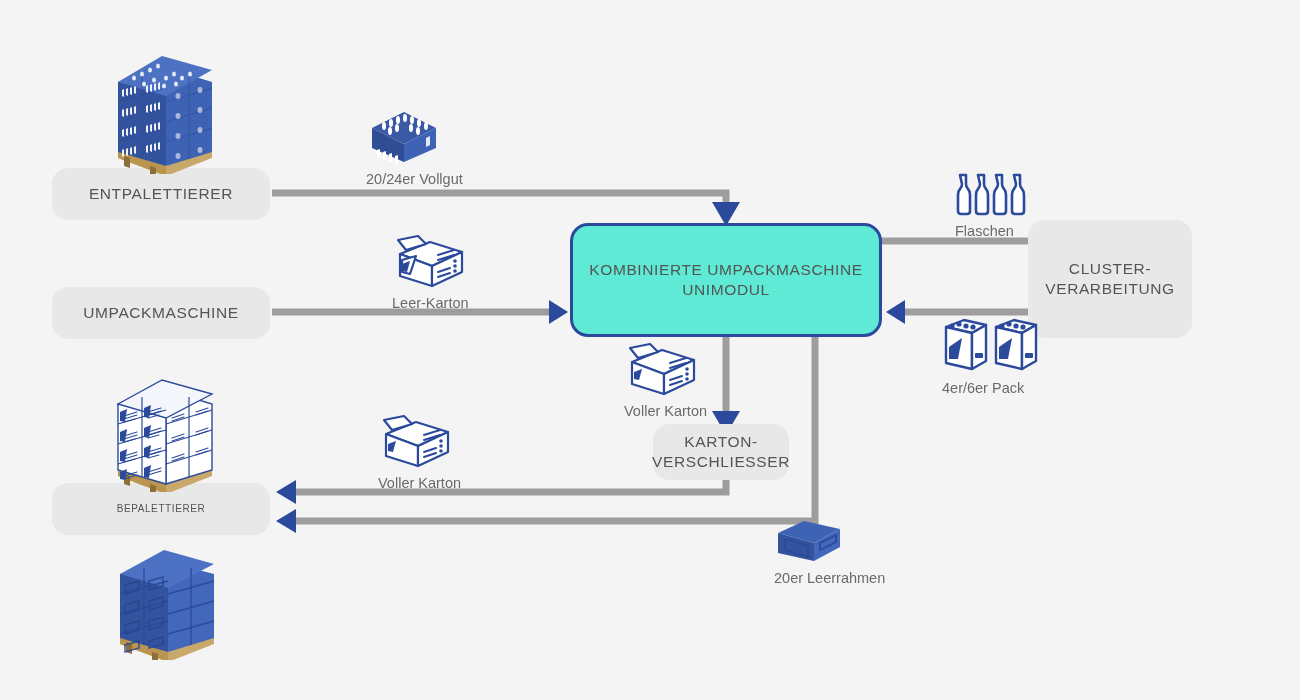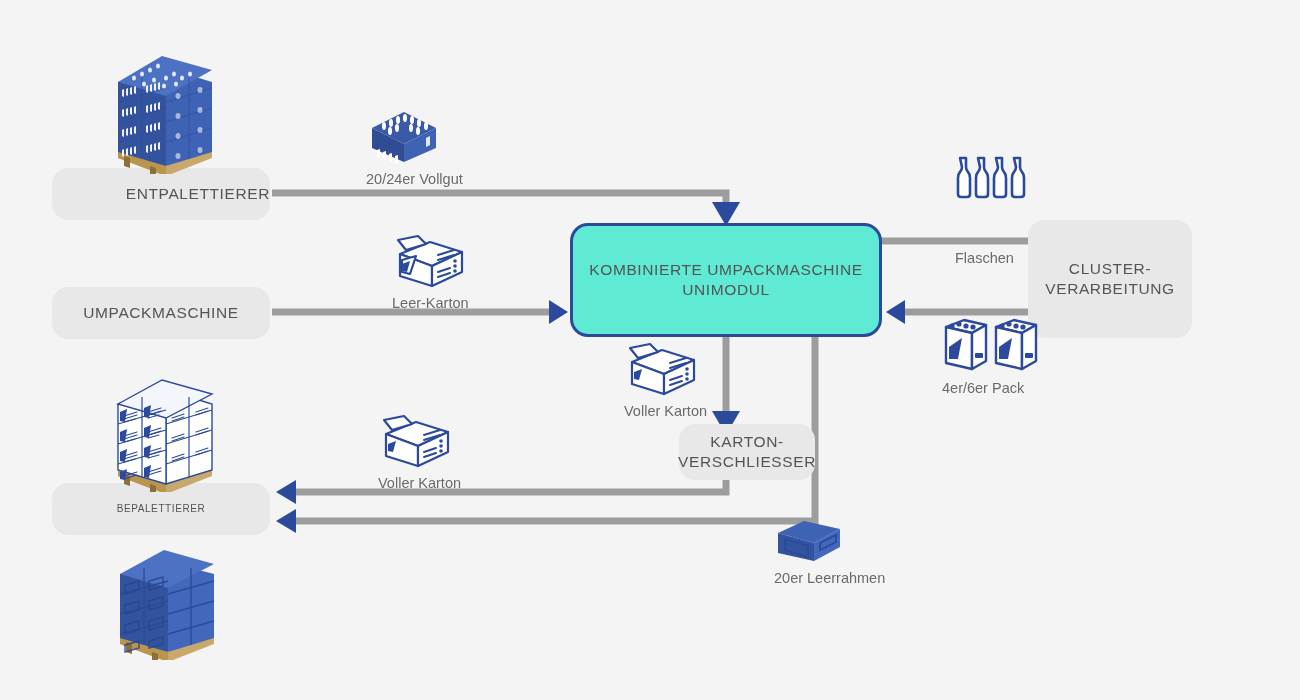--- a/index.html
+++ b/index.html
@@ -81,38 +81,38 @@
       <polygon points="726,226 712,202 740,202"></polygon>
       <polygon points="568,312 549,300 549,324"></polygon>
       <polygon points="1090,241 1071,229 1071,253"></polygon>
       <polygon points="886,312 905,300 905,324"></polygon>
       <polygon points="726,435 712,411 740,411"></polygon>
       <polygon points="276,492 296,480 296,504"></polygon>
       <polygon points="276,521 296,509 296,533"></polygon>
     </g>
   </svg>
 
-  <div class="node" style="left:52px; top:168px; width:218px; height:52px; font-size:15.5px;justify-content:flex-end;">
+  <div class="node" style="left:52px; top:168px; width:218px; height:52px; font-size:15.5px;">
     <span class="node-label">ENTPALETTIERER</span>
   </div>
 
   <div class="node" style="left:52px; top:287px; width:218px; height:52px; font-size:15.5px;">
     <span class="node-label">UMPACKMASCHINE</span>
   </div>
 
   <div class="node" style="left:52px; top:483px; width:218px; height:52px; font-size:10px;">
     <span class="node-label">BEPALETTIERER</span>
   </div>
 
   <div class="node primary" style="left:570px; top:223px; width:312px; height:114px; font-size:15.5px;">
     <span class="node-label">KOMBINIERTE UMPACKMASCHINE
 UNIMODUL</span>
   </div>
 
-  <div class="node" style="left:679px; top:424px; width:136px; height:56px; font-size:15.5px;">
+  <div class="node" style="left:653px; top:424px; width:136px; height:56px; font-size:15.5px;">
     <span class="node-label">KARTON-
 VERSCHLIESSER</span>
   </div>
 
   <div class="node" style="left:1028px; top:220px; width:164px; height:118px; font-size:15.5px;">
     <span class="node-label">CLUSTER-
 VERARBEITUNG</span>
   </div>
 
   <div class="iconitem" style="left:366px; top:106px;">
@@ -160,21 +160,21 @@
       <g fill="#2b4a9b">
         <circle cx="63" cy="27" r="1.8"></circle>
           <circle cx="63" cy="32" r="1.8"></circle>
           <circle cx="63" cy="37" r="1.8"></circle>
         <polygon points="10,30 18,27 15,38 10,37"></polygon>
       </g>
     </svg>
     <span class="cap">Leer-Karton</span>
   </div>
 
-  <div class="iconitem" style="left:955px; top:153px;gap:44px;">
+  <div class="iconitem" style="left:955px; top:170px;">
     <svg width="74" height="50" viewBox="0 0 74 50">
       <g fill="#ffffff" stroke="#2b4a9b" stroke-width="2.6" stroke-linejoin="round">
         <path d="M5,5 h6 v9 q0,3 2,5 q2,2 2,6 v16 q0,3 -3,3 h-6 q-3,0 -3,-3 v-16 q0,-4 2,-6 q2,-2 2,-5 z"></path>
         <path d="M23,5 h6 v9 q0,3 2,5 q2,2 2,6 v16 q0,3 -3,3 h-6 q-3,0 -3,-3 v-16 q0,-4 2,-6 q2,-2 2,-5 z"></path>
         <path d="M41,5 h6 v9 q0,3 2,5 q2,2 2,6 v16 q0,3 -3,3 h-6 q-3,0 -3,-3 v-16 q0,-4 2,-6 q2,-2 2,-5 z"></path>
         <path d="M59,5 h6 v9 q0,3 2,5 q2,2 2,6 v16 q0,3 -3,3 h-6 q-3,0 -3,-3 v-16 q0,-4 2,-6 q2,-2 2,-5 z"></path>
       </g>
     </svg>
     <span class="cap">Flaschen</span>
   </div>

